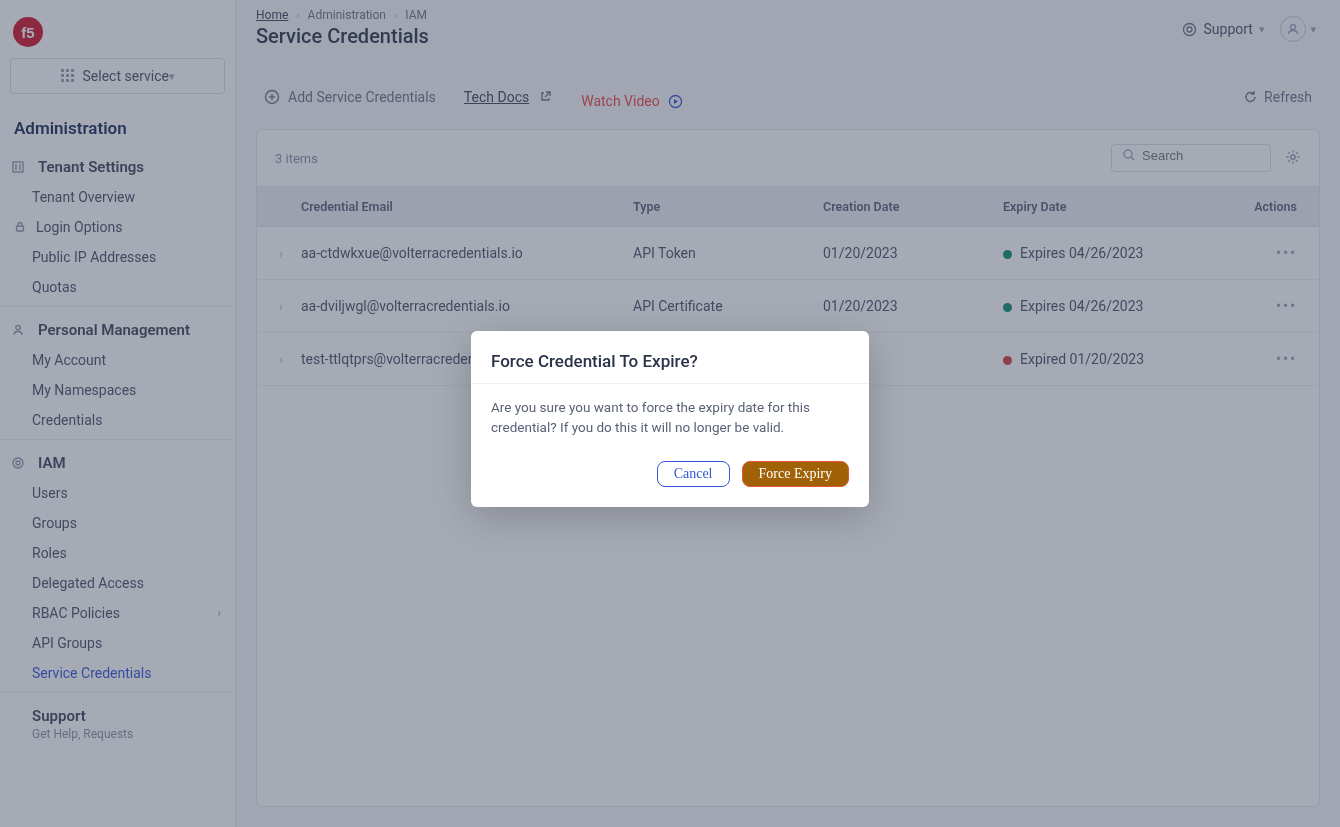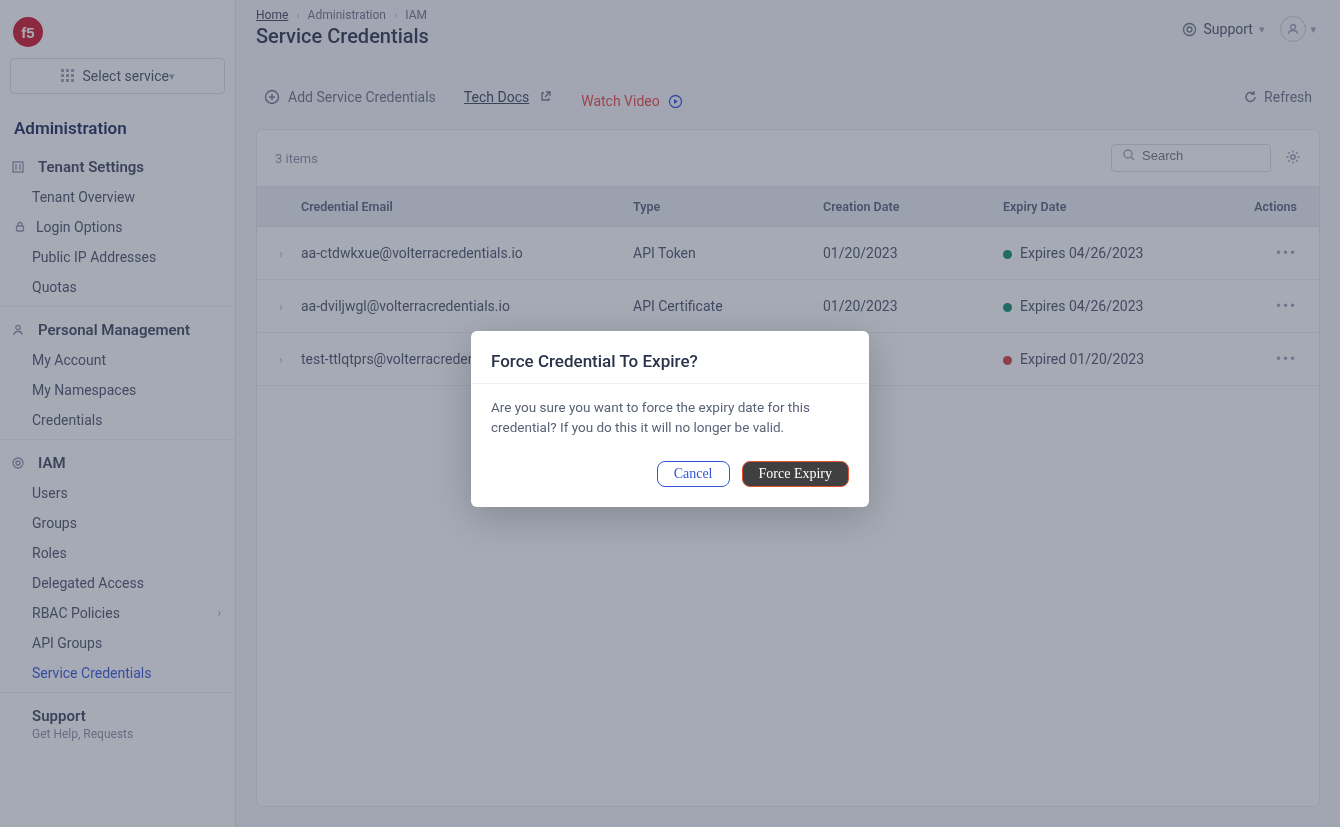--- a/index.html
+++ b/index.html
@@ -160,21 +160,21 @@
   .modal {
     width: 398px; background:#fff; border-radius:6px; overflow:hidden;
     box-shadow: 0 10px 40px rgba(0,0,0,0.2);
     margin-top: 8px;
   }
   .modal-title { padding:20px 20px 12px 20px; font-size:17px; color:#2a3349; font-weight:500; }
   .modal-body  { padding: 14px 20px 8px 20px; color:#5a6278; font-size:13.5px; line-height:1.45; border-top:1px solid #eef0f4; }
   .modal-footer { display:flex; justify-content:flex-end; gap:12px; padding: 16px 20px 20px 20px; }
   .btn { border-radius:8px; padding:4px 16px; font-size:14px; cursor:pointer;font-family:Liberation Serif, serif; }
   .btn-secondary { background:#fff; border:1px solid #3455db; color:#3455db; }
-  .btn-primary   { background:#404040; border:1px solid #e6532d; color:#fff; }
+  .btn-primary   { background:#a16207; border:1px solid #e6532d; color:#fff; }
 
   .chev-down { font-size:11px; color:#9ba3b5; }
 </style>
 </head>
 <body>
 
 <div class="app">
 
   <aside class="sidebar">
     <div class="logo-row">

